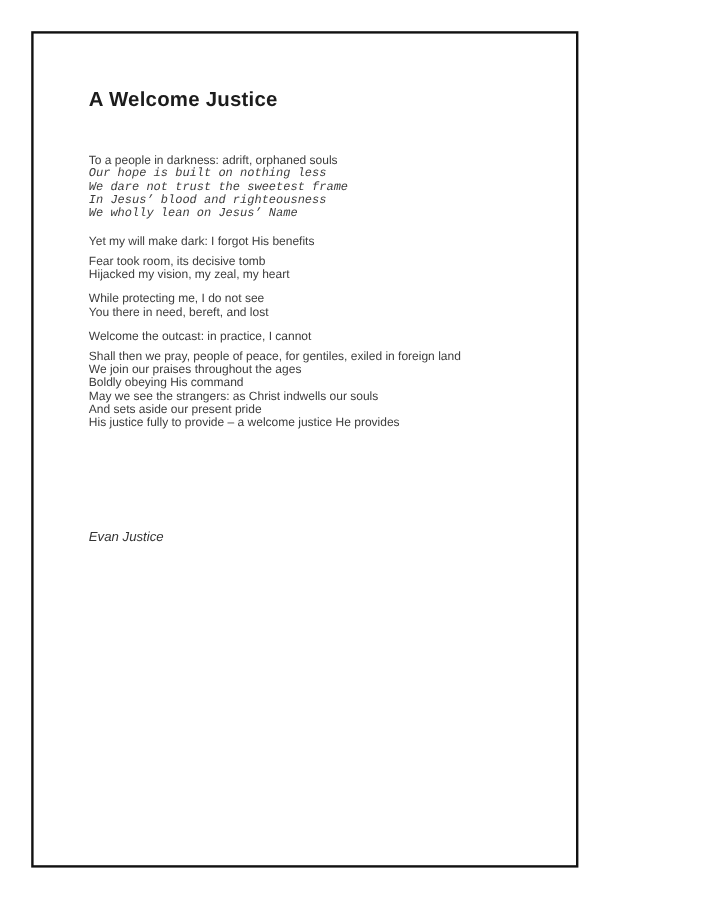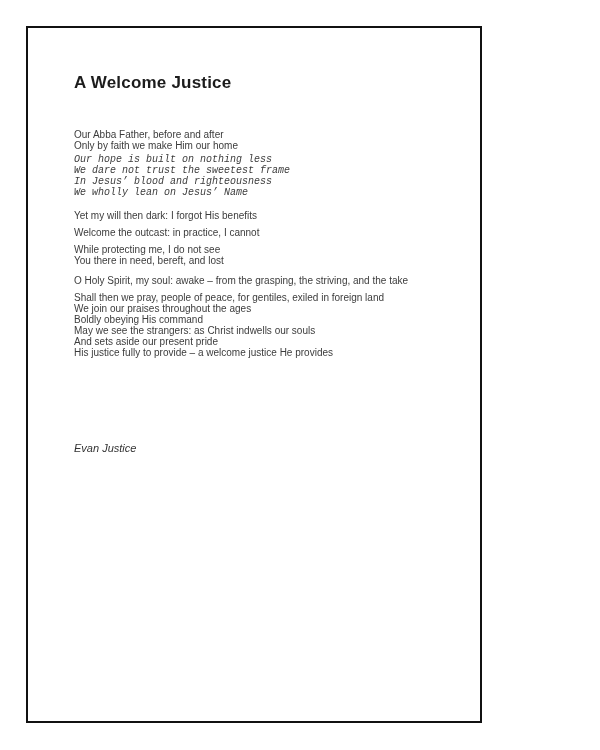--- a/index.html
+++ b/index.html
@@ -58,23 +58,23 @@
     margin: 83px 0 0 0;
   }
 </style>
 </head>
 <body>
 
 <div class="sheet">
   <h1 class="poem-title">A Welcome Justice</h1>
 
   <div class="poem-body">
-      <p class="stanza">Our Abba Father, before and after<br>Only by faith we make Him our home</p>
+      <p class="stanza single">To a people in darkness: adrift, orphaned souls</p>
       <p class="stanza quote">Our hope is built on nothing less<br>We dare not trust the sweetest frame<br>In Jesus’ blood and righteousness<br>We wholly lean on Jesus’ Name</p>
-      <p class="stanza single">Yet my will then dark: I forgot His benefits</p>
+      <p class="stanza single">Yet my will make dark: I forgot His benefits</p>
+      <p class="stanza">Fear took room, its decisive tomb<br>Hijacked my vision, my zeal, my heart</p>
+      <p class="stanza">While protecting me, I do not see<br>You there in need, bereft, and lost</p>
       <p class="stanza single">Welcome the outcast: in practice, I cannot</p>
-      <p class="stanza">While protecting me, I do not see<br>You there in need, bereft, and lost</p>
-      <p class="stanza single">O Holy Spirit, my soul: awake – from the grasping, the striving, and the take</p>
       <p class="stanza">Shall then we pray, people of peace, for gentiles, exiled in foreign land<br>We join our praises throughout the ages<br>Boldly obeying His command<br>May we see the strangers: as Christ indwells our souls<br>And sets aside our present pride<br>His justice fully to provide – a welcome justice He provides</p>
     </div>
 
   <p class="poem-author">Evan Justice</p>
 </div>
 
 </body></html>

